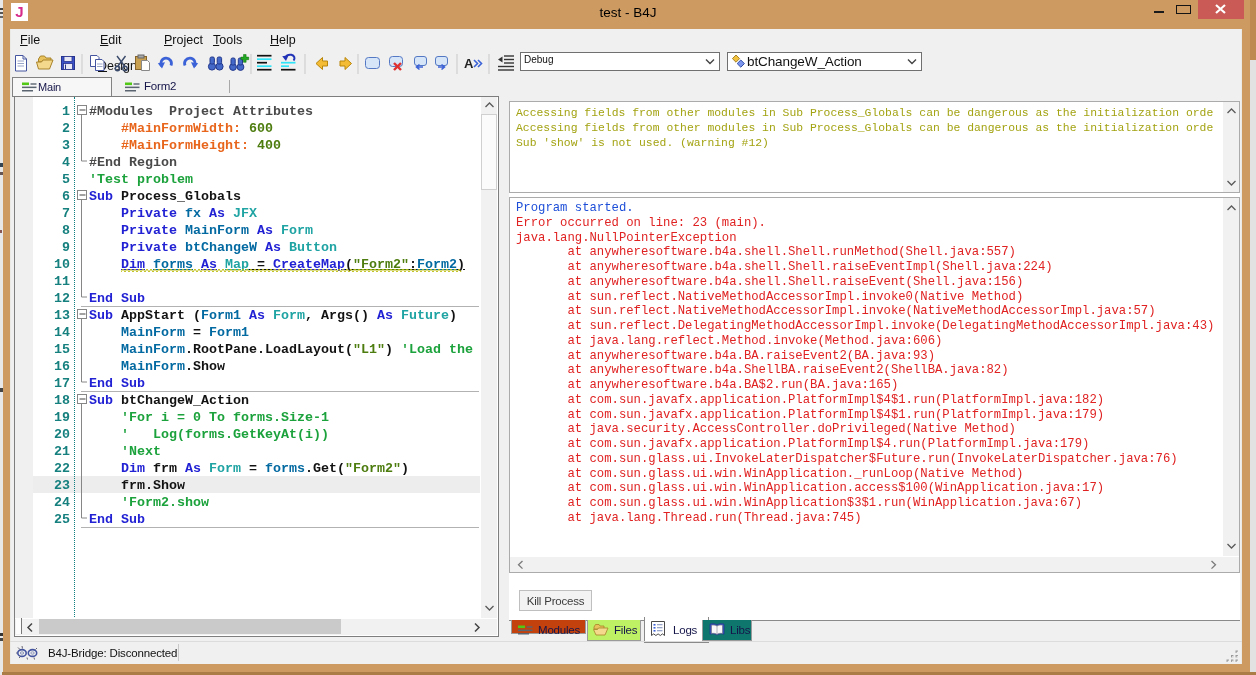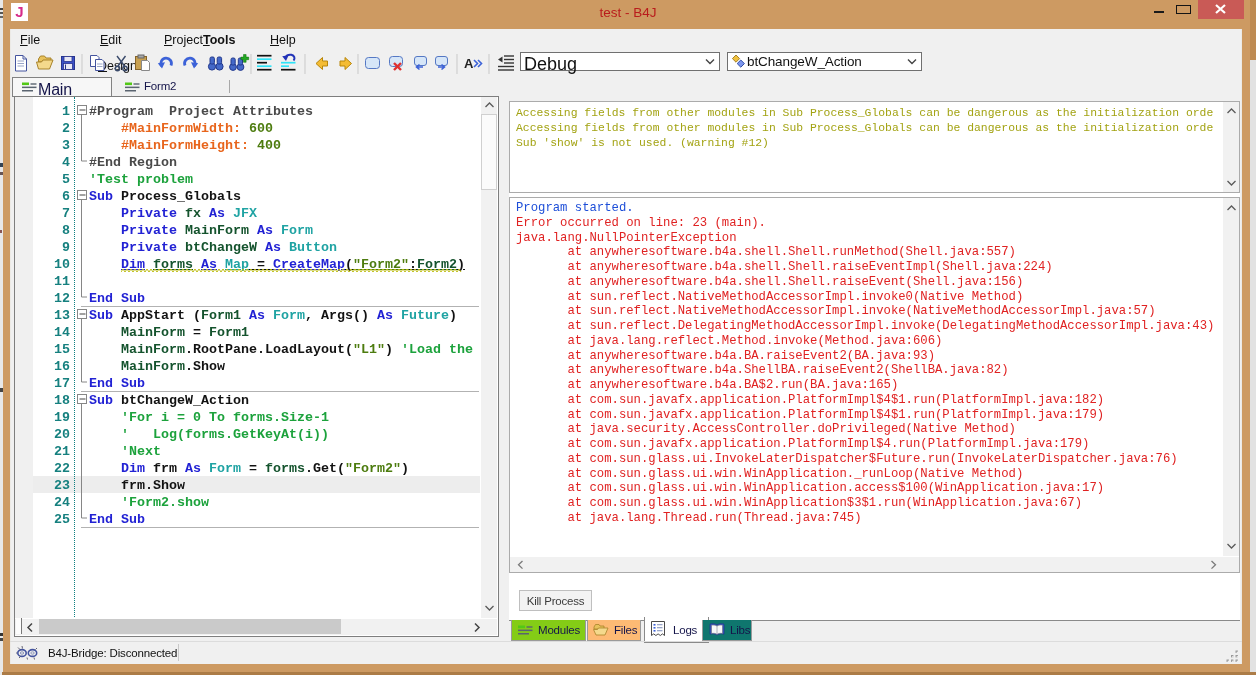--- a/index.html
+++ b/index.html
@@ -1,21 +1,21 @@
 <!DOCTYPE html>
 <html><head>
 <meta charset="utf-8">
 <style>
   html,body{margin:0;padding:0;}
   body{width:1256px;height:675px;position:relative;overflow:hidden;background:#E8E8E8;
        font-family:"Liberation Sans",sans-serif;}
   .abs{position:absolute;}
   pre{margin:0;font-family:"Liberation Mono",monospace;}
   
-  .k{color:#2222D4;} .t{color:#1FA3A3;} .g{color:#14532d;} .c{color:#1CA23C;}
+  .k{color:#2222D4;} .t{color:#1FA3A3;} .g{color:#0369a1;} .c{color:#1CA23C;}
   .s{color:#4d7c0f;} .a{color:#E8651C;} .r{color:#4A4A4A;}
   .u{text-decoration:underline;}
 </style>
 </head>
 <body>
 
 <div class="abs" style="left:0;top:0;width:4px;height:675px;background:#E8E8E8;"></div>
 <div class="abs" style="left:0;top:8px;width:3px;height:2px;background:#444;"></div>
 <div class="abs" style="left:0;top:12px;width:3px;height:2px;background:#555;"></div>
 <div class="abs" style="left:0;top:16px;width:3px;height:2px;background:#666;"></div>
@@ -25,36 +25,36 @@
 <div class="abs" style="left:0;top:388px;width:3px;height:4px;background:#444;"></div>
 <div class="abs" style="left:0;top:633px;width:3px;height:3px;background:#333;"></div>
 <div class="abs" style="left:0;top:638px;width:3px;height:3px;background:#444;"></div>
 <div class="abs" style="left:2.5px;top:0;width:1247px;height:672px;background:#CD9A62;"></div>
 <div class="abs" style="left:1249.5px;top:0;width:7px;height:60px;background:#BE8A52;"></div>
 <div class="abs" style="left:1250px;top:60px;width:6px;height:615px;background:#E2E2E2;"></div>
 <div class="abs" style="left:2px;top:671.5px;width:1254px;height:3.5px;background:#AC7C47;"></div>
 
 <div class="abs" style="left:11px;top:3px;width:17px;height:18px;background:#FFFFFF;text-align:center;">
   <span style="font-size:15px;font-weight:bold;color:#D62B8A;line-height:18px;">J</span></div>
-<div class="abs" style="left:528px;top:5px;width:200px;text-align:center;font-size:13.5px;color:#b91c1c;">test - B4J</div>
+<div class="abs" style="left:528px;top:5px;width:200px;text-align:center;font-size:13.5px;color:#000000;">test - B4J</div>
 <div class="abs" style="left:1154px;top:11px;width:10px;height:2px;background:#1A1A1A;"></div>
 <div class="abs" style="left:1176px;top:5px;width:13px;height:7px;border:1.4px solid #141414;background:transparent;"></div>
 <div class="abs" style="left:1198px;top:0;width:46px;height:19px;background:#C95A56;">
   <svg width="46" height="19">
       <path d="M18 5 L27 13 M27 5 L18 13" stroke="#fff" stroke-width="2.2"></path>
     </svg></div>
 
 <div class="abs" style="left:10px;top:29px;width:1232px;height:635px;background:#F0F0F0;border-left:1px solid #ECEAE6;border-right:1px solid #ECEAE6;box-sizing:border-box;"></div>
 
 <div class="abs" style="left:0;top:33px;height:16px;font-size:12.5px;color:#111;">
   <span class="abs" style="left:20px;"><u>F</u>ile</span>
   <span class="abs" style="left:58px;margin-left:42px;"><u>E</u>dit</span>
   <span class="abs" style="left:98px;margin-top:26px;"><u>D</u>esigner</span>
   <span class="abs" style="left:164px;"><u>P</u>roject</span>
-  <span class="abs" style="left:203px;font-weight:bold;"><u>T</u>ools</span>
+  <span class="abs" style="left:213px;"><u>T</u>ools</span>
   <span class="abs" style="left:270px;"><u>H</u>elp</span>
 </div>
 
 <svg class="abs" style="left:0;top:51px;" width="1242" height="26">
 
   <g stroke="#C9C9C9" stroke-width="1">
     <line x1="82" y1="3" x2="82" y2="23"></line>
       <line x1="251" y1="3" x2="251" y2="23"></line>
     <line x1="305" y1="3" x2="305" y2="23"></line>
       <line x1="358" y1="3" x2="358" y2="23"></line>
@@ -158,21 +158,21 @@
     <line x1="504" y1="5" x2="514" y2="5"></line>
       <line x1="504" y1="8.5" x2="514" y2="8.5"></line>
     <line x1="504" y1="12" x2="514" y2="12"></line>
       <line x1="498" y1="15.5" x2="514" y2="15.5"></line>
     <line x1="498" y1="19" x2="514" y2="19"></line>
   </g>
   <path d="M498 8.5 l4.5 -3 v6 z" fill="#333"></path>
 </svg>
 
 <div class="abs" style="left:520px;top:52px;width:198px;height:17px;background:#fff;border:1px solid #707070;">
-  <span class="abs" style="left:3px;top:1px;font-size:18px;color:#111;">Debug</span>
+  <span class="abs" style="left:3px;top:1px;font-size:10px;color:#111;">Debug</span>
   <svg class="abs" style="right:3px;top:4px;" width="12" height="10">
       <path d="M2 2.5 l4 4 4-4" fill="none" stroke="#444" stroke-width="1.4"></path>
     </svg>
 </div>
 
 <div class="abs" style="left:727px;top:52px;width:193px;height:17px;background:#fff;border:1px solid #707070;">
   <svg class="abs" style="left:3px;top:1px;" width="16" height="15">
     <path d="M5 1 L8.6 4.6 L5 8.2 L1.4 4.6 Z" fill="#F0C23E" stroke="#A8832A" stroke-width="1"></path>
     <path d="M9.8 6 L13.4 9.6 L9.8 13.2 L6.2 9.6 Z" fill="#7C96EE" stroke="#3450A8" stroke-width="1"></path>
   </svg>
@@ -182,21 +182,21 @@
     </svg>
 </div>
 
 <div class="abs" style="left:12px;top:77px;width:98px;height:18px;background:#F7F7F7;border:1px solid #828282;">
   <svg class="abs" style="left:9px;top:4px;" width="16" height="11">
     <rect x="0" y="0.5" width="7" height="2.6" fill="#52C816"></rect>
     <rect x="8.5" y="1.3" width="6" height="1.4" fill="#5A6470"></rect>
     <rect x="0" y="4.6" width="14.5" height="1.5" fill="#5A6470"></rect>
     <rect x="0" y="8" width="11" height="1.5" fill="#5A6470"></rect>
   </svg>
-  <span class="abs" style="left:25px;top:3px;font-size:16px;letter-spacing:-0.2px;color:#15154A;">Main</span>
+  <span class="abs" style="left:25px;top:3px;font-size:11px;letter-spacing:-0.2px;color:#15154A;">Main</span>
 </div>
 <div class="abs" style="left:117px;top:78px;width:112px;height:18px;">
   <svg class="abs" style="left:8px;top:4px;" width="16" height="11">
     <rect x="0" y="0.5" width="7" height="2.6" fill="#52C816"></rect>
     <rect x="8.5" y="1.3" width="6" height="1.4" fill="#5A6470"></rect>
     <rect x="0" y="4.6" width="14.5" height="1.5" fill="#5A6470"></rect>
     <rect x="0" y="8" width="11" height="1.5" fill="#5A6470"></rect>
   </svg>
   <span class="abs" style="left:27px;top:2px;font-size:11.5px;letter-spacing:-0.2px;color:#15154A;">Form2</span>
 </div>
@@ -255,21 +255,21 @@
     <rect x="1.5" y="297.5" width="9" height="9"></rect>
   </g>
   <g stroke="#444">
     <line x1="3.5" y1="13" x2="9.5" y2="13"></line>
     <line x1="3.5" y1="98" x2="9.5" y2="98"></line>
     <line x1="3.5" y1="217" x2="9.5" y2="217"></line>
     <line x1="3.5" y1="302" x2="9.5" y2="302"></line>
   </g>
 </svg>
 
-<pre class="abs" style="left:89px;top:102.5px;width:391px;height:520px;font-size:13.33px;line-height:17px;font-weight:bold;color:#121212;overflow:hidden;"><span class="r">#Program  Project Attributes</span>
+<pre class="abs" style="left:89px;top:102.5px;width:391px;height:520px;font-size:13.33px;line-height:17px;font-weight:bold;color:#121212;overflow:hidden;"><span class="r">#Modules  Project Attributes</span>
     <span class="a">#MainFormWidth: </span><span class="s">600</span>
     <span class="a">#MainFormHeight: </span><span class="s">400</span>
 <span class="r">#End Region</span>
 <span class="c">'Test problem</span>
 <span class="k">Sub</span> Process_Globals
     <span class="k">Private</span> <span class="g">fx</span> <span class="k">As</span> <span class="t">JFX</span>
     <span class="k">Private</span> <span class="g">MainForm</span> <span class="k">As</span> <span class="t">Form</span>
     <span class="k">Private</span> <span class="g">btChangeW</span> <span class="k">As</span> <span class="t">Button</span>
     <span class="k u">Dim</span> <span class="g u">forms</span> <span class="k u">As</span> <span class="t u">Map</span><span class="u"> = </span><span class="k u">CreateMap</span><span class="u">(</span><span class="s u">"Form2"</span><span class="u">:</span><span class="g u">Form2</span><span class="u">)</span>
 
@@ -367,31 +367,31 @@
   <svg class="abs" style="left:698px;top:3px;" width="10" height="10">
       <path d="M3.5 1 l4 3.8 -4 3.8" fill="none" stroke="#7A7A7A" stroke-width="1.3"></path>
     </svg>
 </div>
 
 <div class="abs" style="left:519px;top:590px;width:73px;height:21px;background:#F3F3F3;border:1px solid #BFBFBF;box-sizing:border-box;text-align:center;">
   <span style="font-size:11.5px;letter-spacing:-0.2px;color:#3C3C3C;line-height:19px;">Kill Process</span></div>
 
 <div class="abs" style="left:509px;top:620px;width:731px;height:1px;background:#8A8A8A;"></div>
 
-<div class="abs" style="left:511px;top:620px;width:75px;height:21px;border:1px solid #9A9A9A;border-top:none;box-sizing:border-box;background:#84cc16;">
+<div class="abs" style="left:511px;top:620px;width:75px;height:14px;border:1px solid #9A9A9A;border-top:none;box-sizing:border-box;background:#c2410c;">
   <svg class="abs" style="left:6px;top:5px;" width="16" height="11">
     <rect x="0" y="0.5" width="7" height="2.6" fill="#52C816"></rect>
     <rect x="8.5" y="1.3" width="6" height="1.4" fill="#5A6470"></rect>
     <rect x="0" y="4.6" width="14.5" height="1.5" fill="#5A6470"></rect>
     <rect x="0" y="8" width="11" height="1.5" fill="#5A6470"></rect>
   </svg>
   <span class="abs" style="left:26px;top:4px;font-size:11.5px;letter-spacing:-0.2px;color:#15154A;">Modules</span>
 </div>
 
-<div class="abs" style="left:587px;top:620px;width:54px;height:21px;border:1px solid #9A9A9A;border-top:none;box-sizing:border-box;background:#fdba74;">
+<div class="abs" style="left:587px;top:620px;width:54px;height:21px;border:1px solid #9A9A9A;border-top:none;box-sizing:border-box;background:#bef264;">
   <svg class="abs" style="left:5px;top:3px;" width="17" height="14">
     <path d="M1 4 l1.5-2.5 h3.5 l1 1.5 h4 v3 h-10 z" fill="#E8C25C" stroke="#A8832A" stroke-width=".8"></path>
     <path d="M0.5 6.5 h4 l1-1.5 h9.5 l-3 7 h-9 z" fill="#F4D98C" stroke="#A8832A" stroke-width=".8"></path>
   </svg>
   <span class="abs" style="left:26px;top:4px;font-size:11.5px;letter-spacing:-0.2px;color:#15154A;">Files</span>
 </div>
 
 <div class="abs" style="left:644px;top:617px;width:65px;height:26px;border:1px solid #8A8A8A;border-top:none;box-sizing:border-box;background:#FFFFFF;">
   <svg class="abs" style="left:6px;top:4px;" width="16" height="17">
     <path d="M0.5 0.5 h13 v14 l-2 -1.6 -2.2 1.6 -2.2 -1.6 -2.2 1.6 -2.2 -1.6 -2.2 1.6 z" fill="#FFFFFF" stroke="#4A4A4A"></path>

